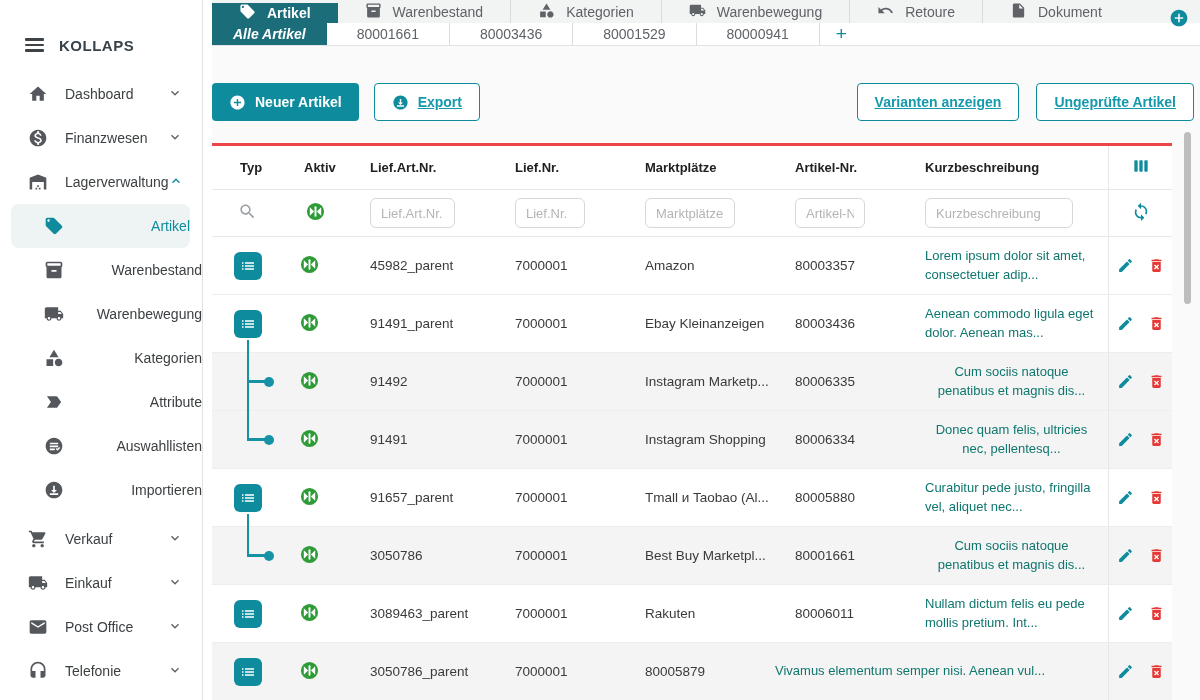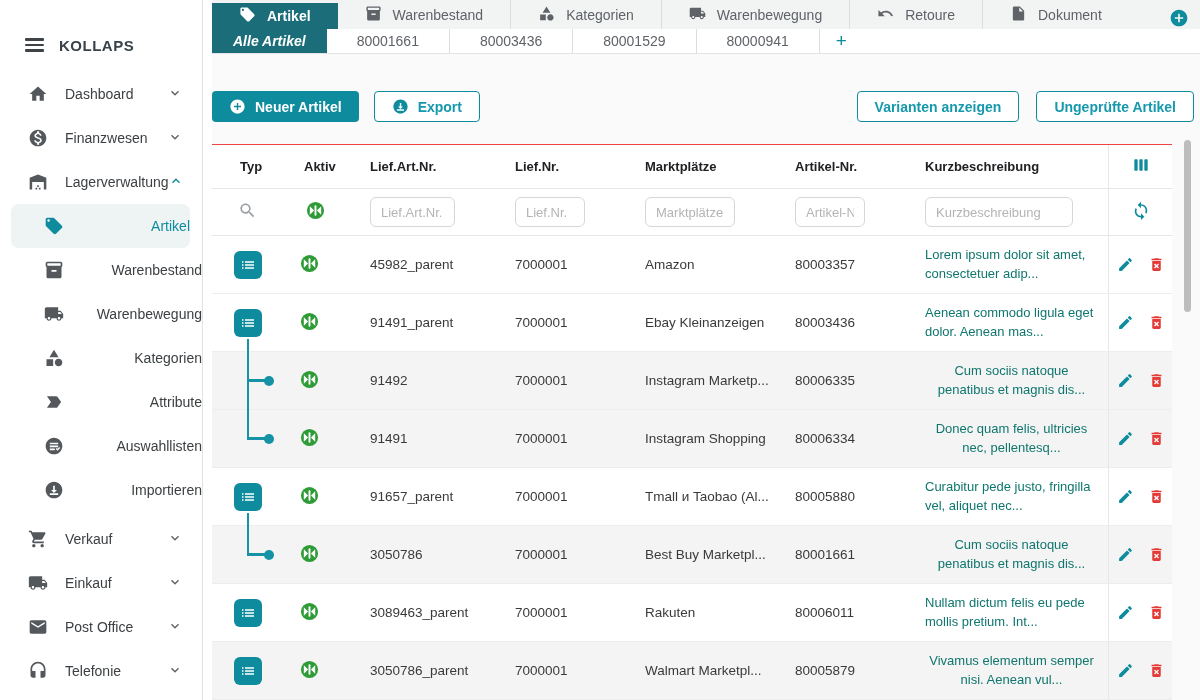--- a/index.html
+++ b/index.html
@@ -40,30 +40,30 @@
   .tabrow2 { height:29px; background:#fff; display:flex; align-items:stretch; border-bottom:1px solid #e3e3e3; }
   .subtab { display:flex; align-items:center; padding:0 30px; font-size:14px; color:#5f6368; cursor:pointer; border-left:1px solid #dcdcdc; }
   .subtab:first-child, .subtab.active { border-left:none; }
   .subtab.active { background:#1b6d7a; color:#fff; font-weight:bold; padding:0 21px;font-style:italic; }
   .subtab.active + .subtab { border-left:none; }
   .subtab-add { display:flex; align-items:center; padding:0 16px; color:#0e8c9e; font-size:19px; cursor:pointer; border-left:1px solid #dcdcdc; }
 
   .content { flex:1; background:#fafafa; position:relative; padding-right:6px; }
 
   .toolbar { display:flex; align-items:center; margin-top:37px; }
-  .btn { height:31px; border-radius:4px; font-size:14px; font-weight:bold; display:flex; align-items:center; gap:9px; padding:0 17px; cursor:pointer; font-family:"Liberation Sans",sans-serif; }
+  .btn { height:38px; border-radius:4px; font-size:14px; font-weight:bold; display:flex; align-items:center; gap:9px; padding:0 17px; cursor:pointer; font-family:"Liberation Sans",sans-serif; }
   .btn svg { width:17px; height:17px; }
   .btn-filled { background:#0e8c9e; color:#fff; border:none; margin-right:15px; }
   .btn-filled svg { fill:#fff; }
-  .btn-outline { background:#fff; color:#1599ac; border:1px solid #0e8c9e; }
+  .btn-outline { background:#fff; color:#1599ac; border:1px solid #0e8c9e;text-decoration:underline; }
   .btn-outline svg { fill:#0e8c9e; }
   .toolbar-right { margin-left:auto; display:flex; gap:17px; }
 
   
-  .table { margin-top:22px; margin-right:22px; background:#fff; border-top:1px solid #ef4444; }
+  .table { margin-top:22px; margin-right:22px; background:#fff; border-top:3px solid #ef4444; }
   .tr { display:flex; align-items:stretch; }
   .c-typ{width:70px;} .c-aktiv{width:70px;} .c-lan{width:145px;} .c-ln{width:130px;}
   .c-mp{width:150px;} .c-an{width:130px;} .c-kb{flex:1; min-width:0;} .c-act{width:64px;}
   .cell { display:flex; align-items:center; padding-left:18px; font-size:13.5px; color:#3a3a3a; }
   .thead { height:44px; border-bottom:1px solid #e7e7e7; }
   .thead .cell { font-weight:bold; font-size:13px; color:#202124; }
   .thead .c-typ { padding-left:28px; }
   .thead .c-aktiv { padding-left:22px; }
   .c-act { border-left:1px solid #e7e7e7; display:flex; align-items:center; justify-content:center; gap:14px; padding-left:0; }
   .filterrow { height:47px; border-bottom:1px solid #e7e7e7; }
@@ -621,21 +621,20 @@
         <div class="cell c-aktiv">
             <span class="green-ic"><svg viewBox="0 0 20 20">
                 <circle cx="10" cy="10" r="9" fill="#2e9b37"></circle>
                 <path d="M4 5.5L8.5 10 4 14.5z" fill="#fff"></path>
                 <path d="M16 5.5L11.5 10 16 14.5z" fill="#fff"></path>
                 <rect x="9" y="4.5" width="2" height="11" rx="1" fill="#fff"></rect>
               </svg></span>
           </div>
         <div class="cell c-lan">3050786_parent</div>
         <div class="cell c-ln">7000001</div>
-        <div class="cell c-mp">Walmart Marketpl...</div>
         <div class="cell c-an">80005879</div>
         <div class="cell c-kb kurz">Vivamus elementum semper nisi. Aenean vul...</div>
         <div class="c-act">
           <span class="act-ic"><svg viewBox="0 0 24 24" fill="#0e8c9e">
                 <path d="M3 17.25V21h3.75L17.81 9.94l-3.75-3.75L3 17.25zM20.71 7.04c.39-.39.39-1.02 0-1.41l-2.34-2.34a.996.996 0 0 0-1.41 0l-1.83 1.83 3.75 3.75 1.83-1.83z"></path>
               </svg></span>
           <span class="act-ic"><svg viewBox="0 0 24 24" fill="#e53935">
                 <path d="M6 19c0 1.1.9 2 2 2h8c1.1 0 2-.9 2-2V7H6v12zM8.46 11.88l1.41-1.41L12 12.59l2.12-2.12 1.41 1.41L13.41 14l2.12 2.12-1.41 1.41L12 15.41l-2.12 2.12-1.41-1.41L10.59 14l-2.13-2.12zM15.5 4l-1-1h-5l-1 1H5v2h14V4z"></path>
               </svg></span>
         </div>

